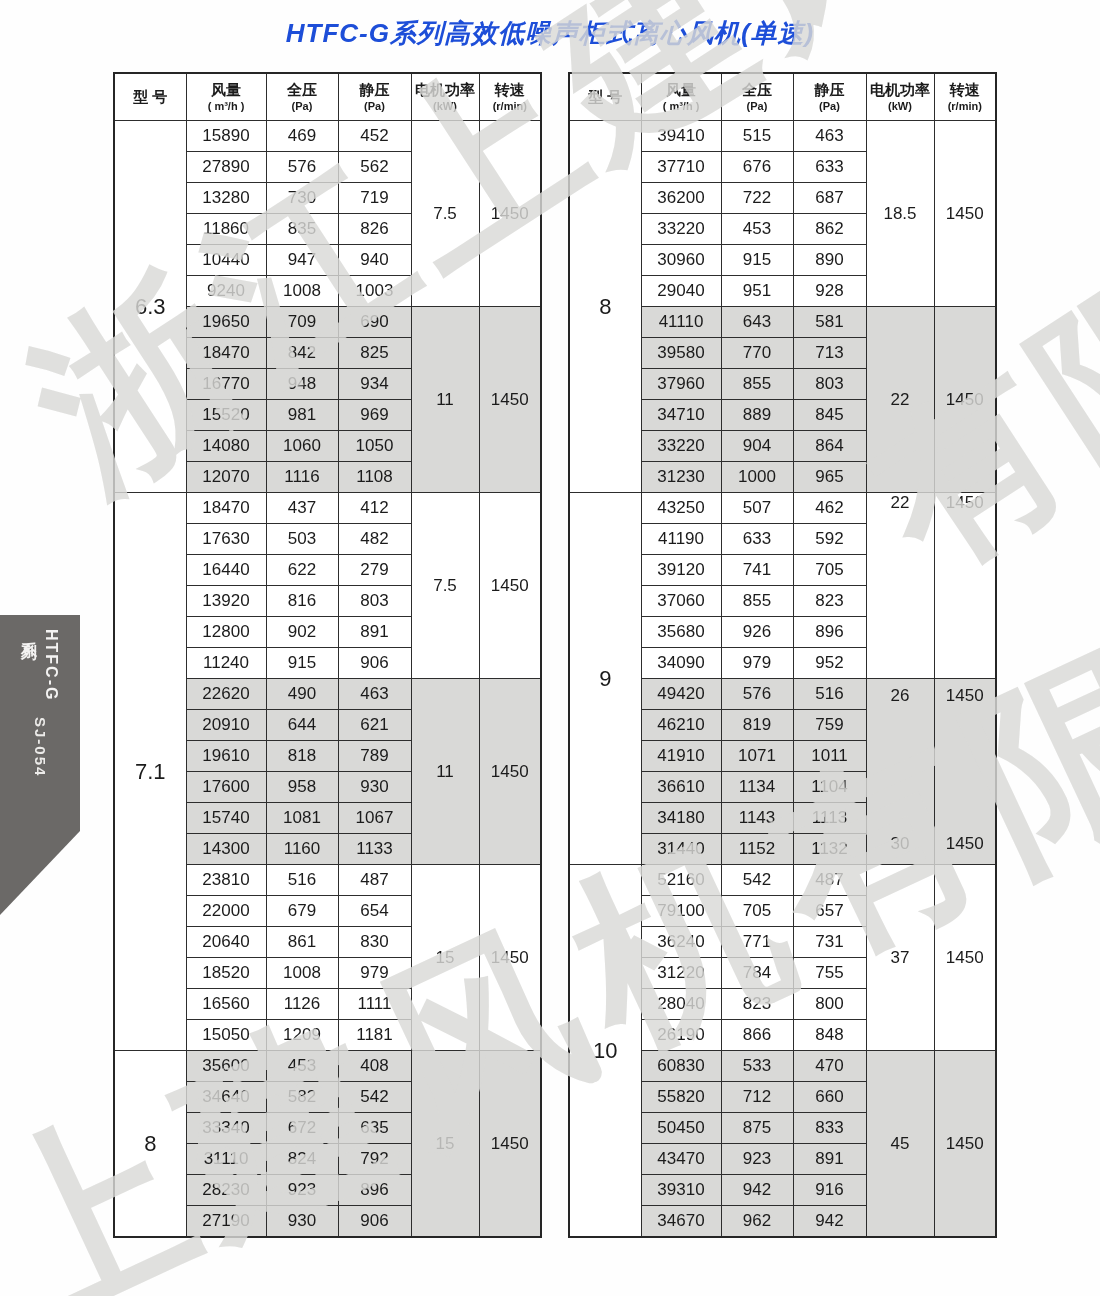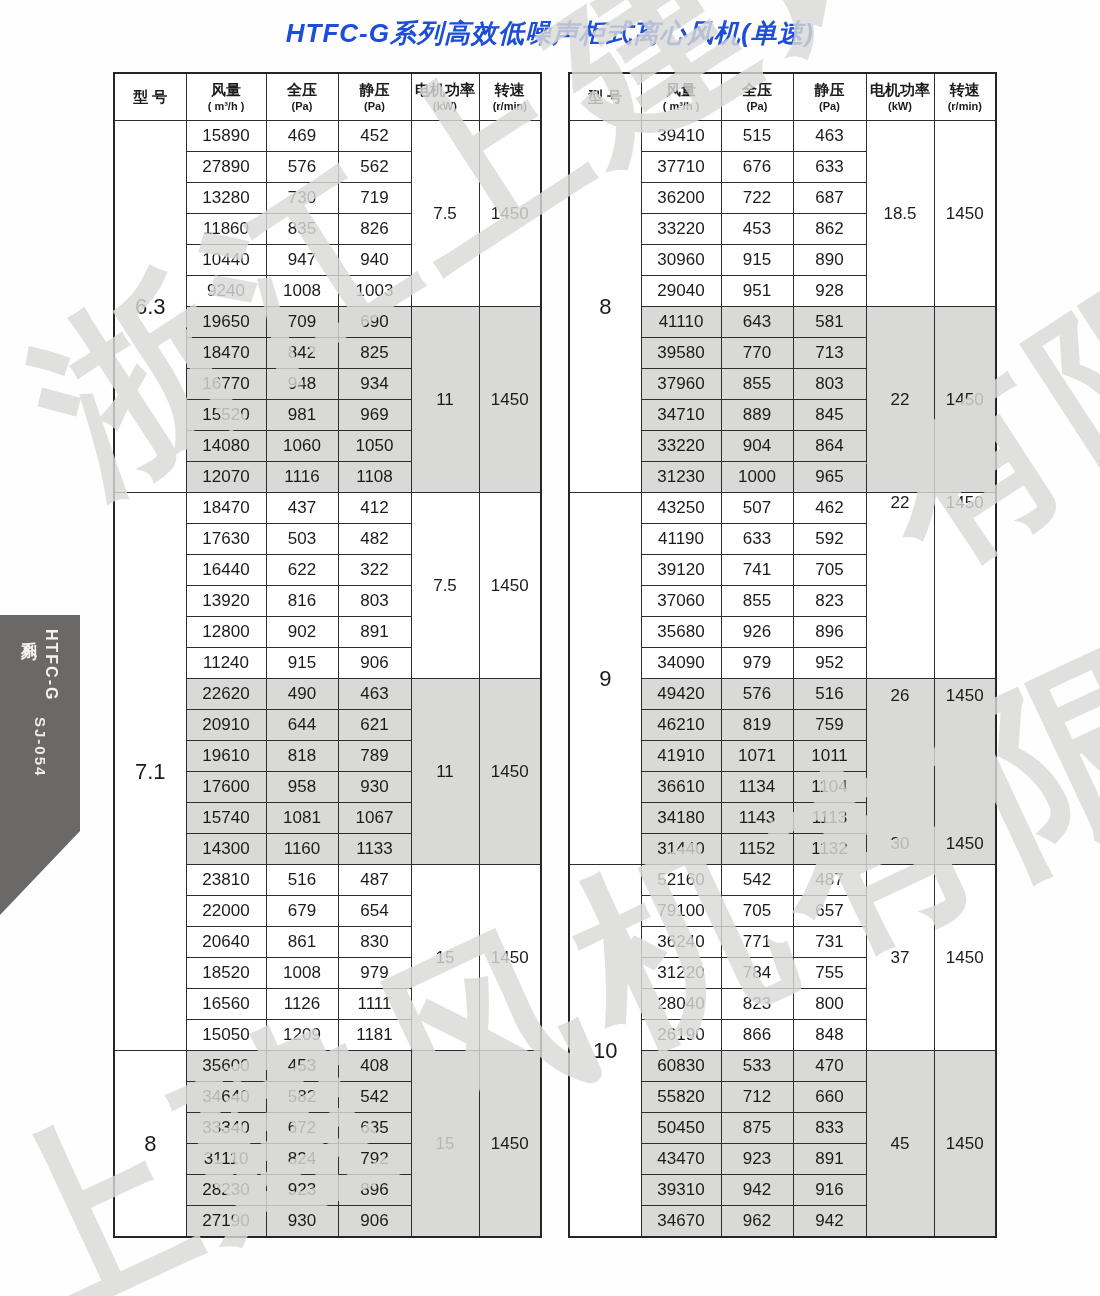--- a/index.html
+++ b/index.html
@@ -175,21 +175,21 @@
             <td class="grp" rowspan="6">1450</td>
           </tr>
           <tr>
             <td class="c">17630</td>
             <td class="c">503</td>
             <td class="c">482</td>
           </tr>
           <tr>
             <td class="c">16440</td>
             <td class="c">622</td>
-            <td class="c">322</td>
+            <td class="c">279</td>
           </tr>
           <tr>
             <td class="c">13920</td>
             <td class="c">816</td>
             <td class="c">803</td>
           </tr>
           <tr>
             <td class="c">12800</td>
             <td class="c">902</td>
             <td class="c">891</td>

